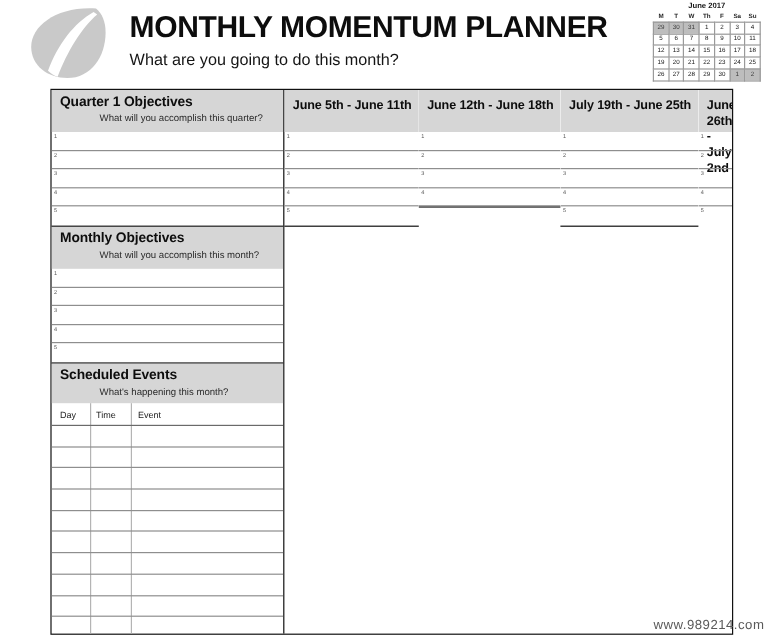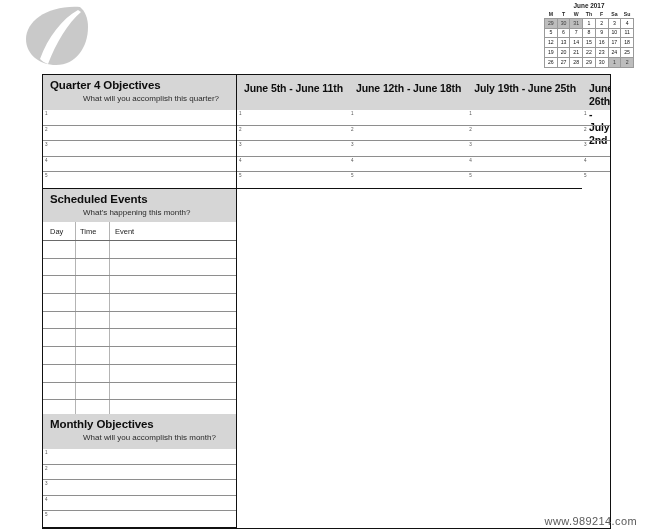--- a/index.html
+++ b/index.html
@@ -238,20 +238,24 @@
 </head>
 <body>
 
 <div class="header">
 
   <svg class="leaf-logo" viewBox="0 0 78 64">
     <path d="M62 4 C30 2, 8 18, 8 36 C8 52, 22 62, 38 62 C58 62, 70 44, 70 24 C70 15, 67 8, 62 4 Z" fill="#c9c9c9"></path>
     <path d="M60 7 C44 16, 30 34, 22 56 C24 58, 27 60, 30 61 C38 40, 50 20, 63 9 Z" fill="#ffffff"></path>
   </svg>
 
+  <div class="title-block">
+    <div class="main-title">MONTHLY MOMENTUM PLANNER</div>
+    <div class="sub-title">What are you going to do this month?</div>
+  </div>
 
   <div class="mini-cal">
     <div class="mini-cal-title">June 2017</div>
     <table>
       <thead>
           <tr>
             <th>M</th>
             <th>T</th>
             <th>W</th>
             <th>Th</th>
@@ -310,22 +314,46 @@
     </table>
   </div>
 </div>
 
 <div class="planner">
 
   <div class="col-left">
 
     <div class="panel bordered-bottom" style="height:114px;">
       <div class="panel-head left-head">
-        <div class="panel-title">Quarter 4 Objectives</div>
+        <div class="panel-title">Quarter 1 Objectives</div>
         <div class="panel-sub">What will you accomplish this quarter?</div>
+      </div>
+      <div class="lines">
+          <div class="line-row" style="height: 15.6px;">
+            <span class="line-num">1</span>
+          </div>
+          <div class="line-row" style="height: 15.6px;">
+            <span class="line-num">2</span>
+          </div>
+          <div class="line-row" style="height: 15.6px;">
+            <span class="line-num">3</span>
+          </div>
+          <div class="line-row" style="height: 15.6px;">
+            <span class="line-num">4</span>
+          </div>
+          <div class="line-row" style="height: 15.6px;">
+            <span class="line-num">5</span>
+          </div>
+        </div>
+    </div>
+
+    <div class="panel bordered-bottom" style="height:114px;">
+      <div class="panel-head left-head">
+        <div class="panel-title">Monthly Objectives</div>
+        <div class="panel-sub">What will you accomplish this month?</div>
       </div>
       <div class="lines">
           <div class="line-row" style="height: 15.6px;">
             <span class="line-num">1</span>
           </div>
           <div class="line-row" style="height: 15.6px;">
             <span class="line-num">2</span>
           </div>
           <div class="line-row" style="height: 15.6px;">
             <span class="line-num">3</span>
@@ -360,44 +388,20 @@
             <div class="ev-row"></div>
             <div class="ev-row"></div>
             <div class="ev-row"></div>
             <div class="ev-row"></div>
             <div class="ev-row"></div>
             <div class="ev-row"></div>
           </div>
       </div>
     </div>
 
-    <div class="panel bordered-bottom" style="height:114px;">
-      <div class="panel-head left-head">
-        <div class="panel-title">Monthly Objectives</div>
-        <div class="panel-sub">What will you accomplish this month?</div>
-      </div>
-      <div class="lines">
-          <div class="line-row" style="height: 15.6px;">
-            <span class="line-num">1</span>
-          </div>
-          <div class="line-row" style="height: 15.6px;">
-            <span class="line-num">2</span>
-          </div>
-          <div class="line-row" style="height: 15.6px;">
-            <span class="line-num">3</span>
-          </div>
-          <div class="line-row" style="height: 15.6px;">
-            <span class="line-num">4</span>
-          </div>
-          <div class="line-row" style="height: 15.6px;">
-            <span class="line-num">5</span>
-          </div>
-        </div>
-    </div>
-
   </div>
 
   <div class="col-right">
       <div class="panel bordered-bottom" style="height: 114px;">
         <div class="panel-head right-head">
           <div class="week-title">June 5th - June 11th</div>
         </div>
         <div class="lines">
           <div class="line-row" style="height: 15.6px;">
             <span class="line-num">1</span>
@@ -409,21 +413,21 @@
             <span class="line-num">3</span>
           </div>
           <div class="line-row" style="height: 15.6px;">
             <span class="line-num">4</span>
           </div>
           <div class="line-row" style="height: 15.6px;">
             <span class="line-num">5</span>
           </div>
         </div>
       </div>
-      <div class="panel bordered-bottom" style="height: 114px;">
+      <div class="panel bordered-bottom" style="height: 98px;">
         <div class="panel-head right-head">
           <div class="week-title">June 12th - June 18th</div>
         </div>
         <div class="lines">
           <div class="line-row" style="height: 15.6px;">
             <span class="line-num">1</span>
           </div>
           <div class="line-row" style="height: 15.6px;">
             <span class="line-num">2</span>
           </div>

